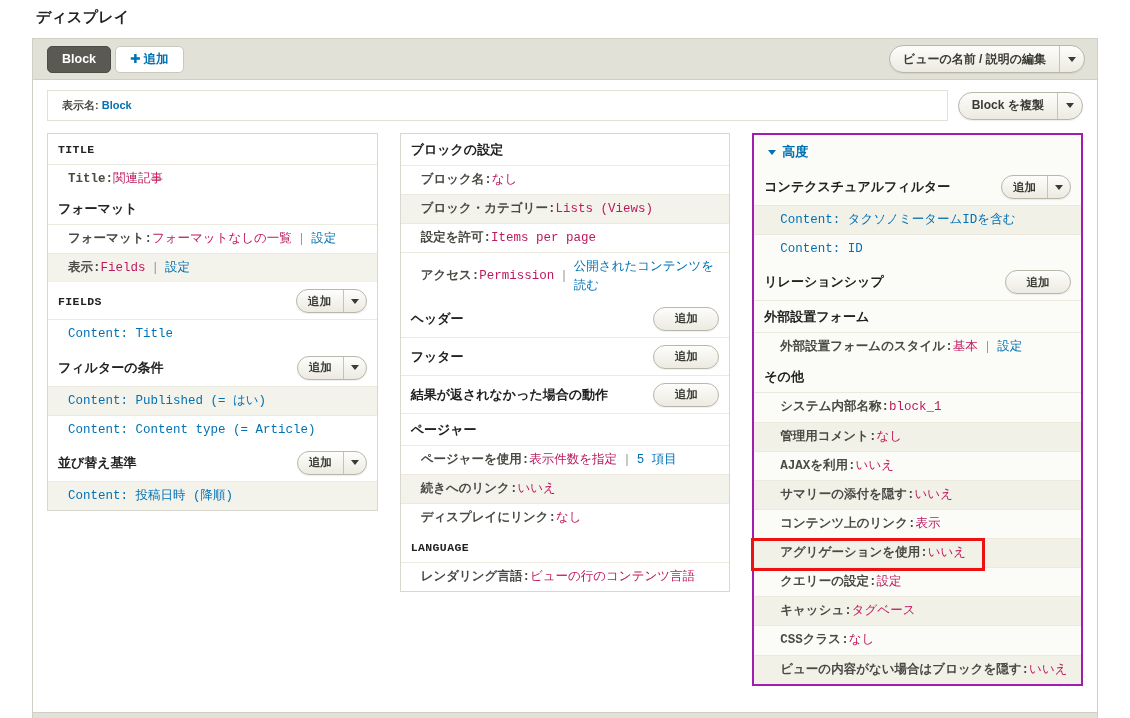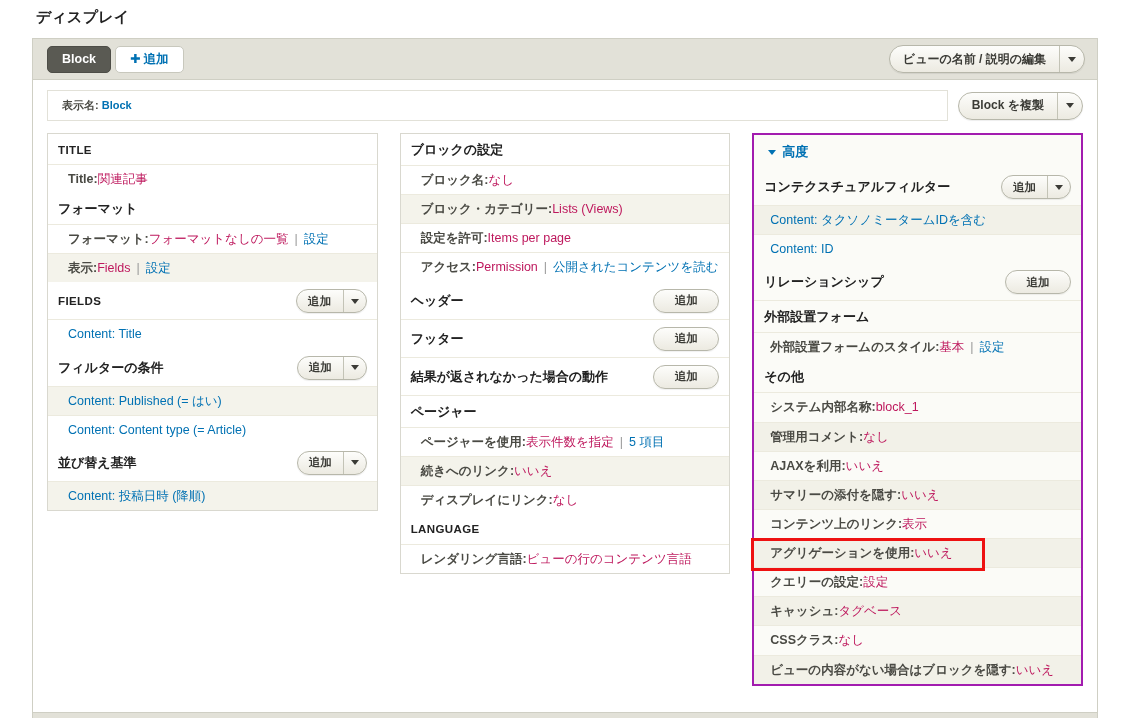--- a/index.html
+++ b/index.html
@@ -122,21 +122,21 @@
   .disp-name-box .v { color: #0071b3; font-weight: bold; }
   .dup-wrap { margin-left: 10px; }
 
   
   .cols {
     display: flex;
     padding: 6px 14px 0 14px;
     align-items: flex-start;
     gap: 22px;
   }
-  .col { width: 342px; box-sizing: border-box; }
+  .col { width: 342px; box-sizing: border-box; font-family: Liberation Mono, monospace; }
   .col-boxed {
     border: 1px solid #d9d8cf;
     background: #ffffff;
   }
   .col-adv {
     border: 2px solid #a21caf;
     background: #fbfbf7;
   }
   .bucket { }
   .bucket-title {
@@ -154,21 +154,21 @@
   .bucket-title .spacer { margin-left: auto; }
   .row {
     font-size: 12.5px;
     padding: 5px 10px 5px 20px;
     border-bottom: 1px solid #eceade;
     line-height: 1.45;
     display: flex; align-items: center;
     min-height: 16px;
   }
   .row.alt { background: #f4f3eb; }
-  .col-adv .row { padding-left: 16px; }
+  .col-adv .row { padding-left: 26px; }
   .col-adv .row.alt { background: #f2f1e8; }
   .row .k { color: #4a4a44; font-weight: bold; white-space: nowrap;}
   .row .v { color: #be185d; }
   .row .lnk { color: #0071b3; }
   .row .sep { color: #999; margin: 0 6px; }
   .row:last-child { border-bottom: none; }
   .bucket:last-child .row:last-child { border-bottom: none; }
 
   .adv-header {
     padding: 8px 10px 7px 14px;

